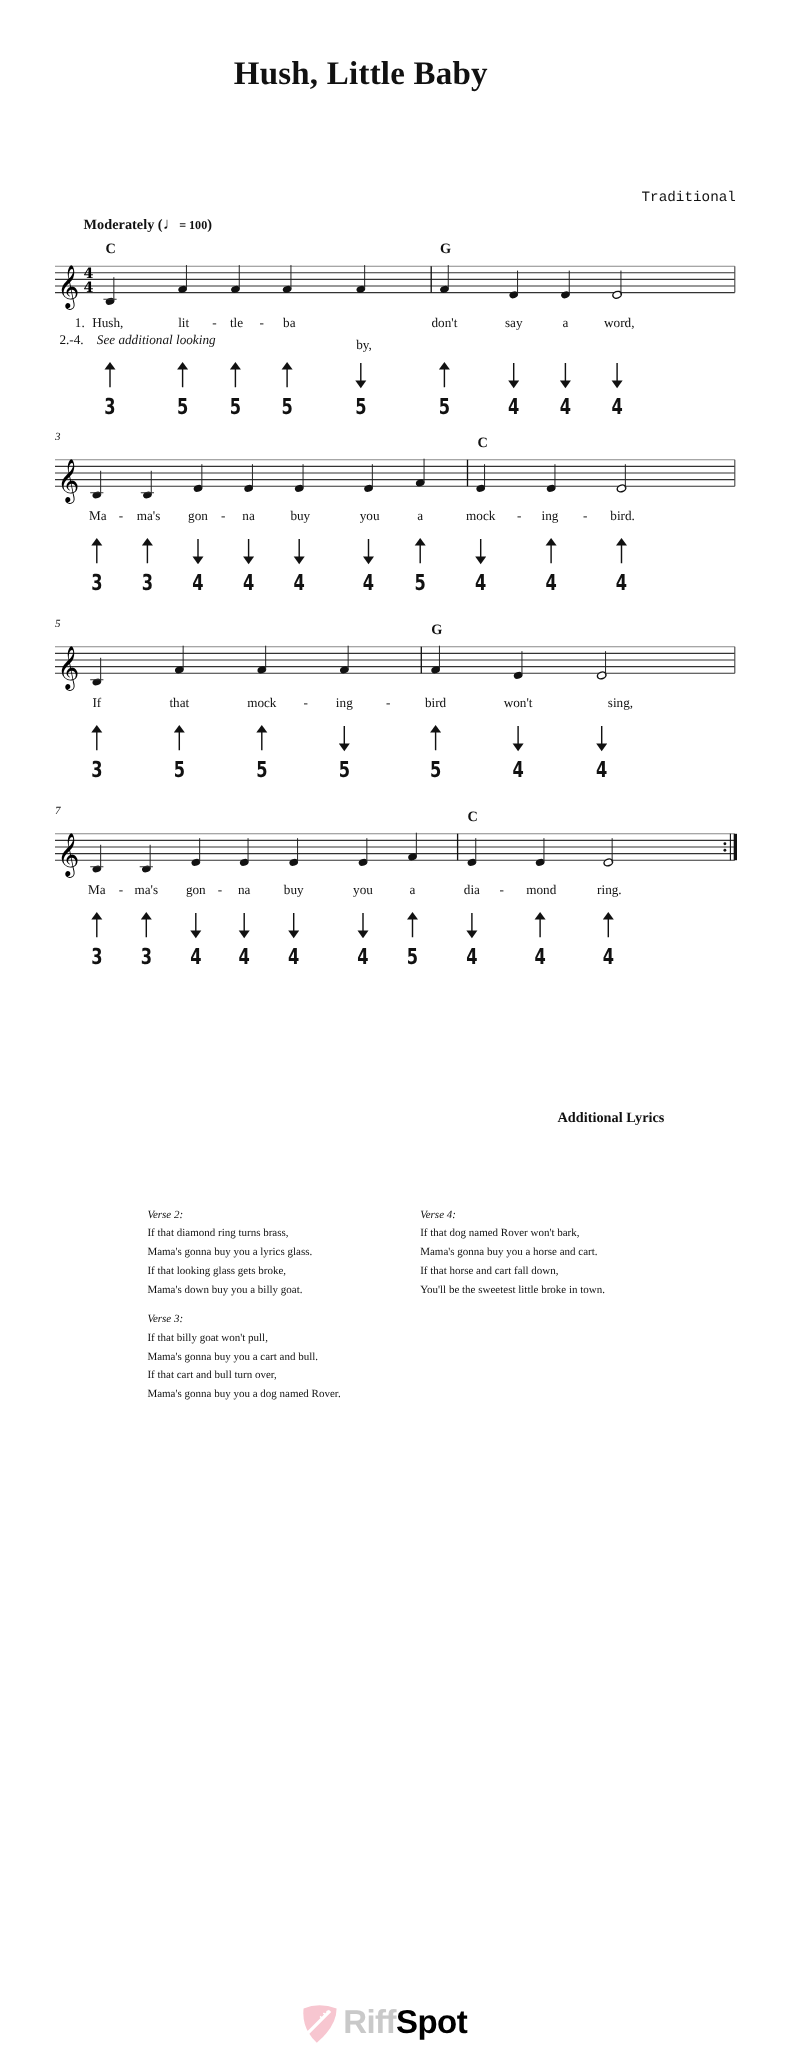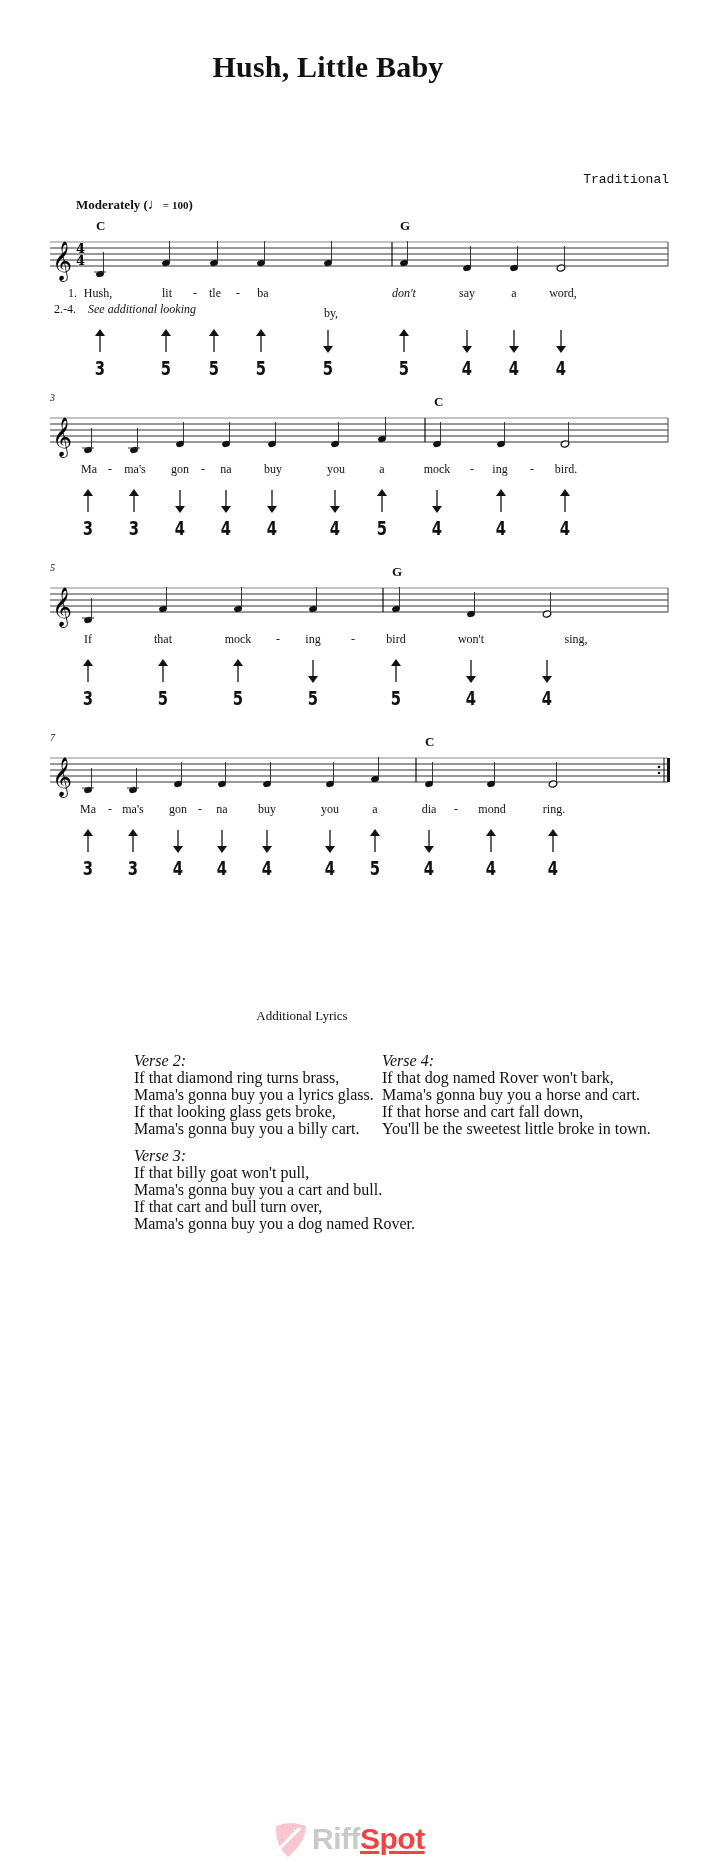--- a/index.html
+++ b/index.html
@@ -12,22 +12,22 @@
   .tempo .note { display:inline-block; font-size:15px; }
   .tempo .eq { font-weight:bold; font-size:11px; }
   .chord { font-size:13px; font-weight:bold; }
   .mnum { font-size:10px; font-style:italic; }
   .lyric { font-size:12px; transform:translateX(-50%); white-space:nowrap; }
   .hyphen { font-size:12px; transform:translateX(-50%); }
   .vnum { font-size:12px; }
   .vnote { font-size:12px; font-style:italic; }
   .harm { transform:translateX(-50%); text-align:center; width:20px; }
   .harm .num { font-family:"DejaVu Sans Condensed","DejaVu Sans", sans-serif; font-weight:bold; font-size:20px; line-height:20px; transform:scaleX(0.82); display:block; }
-  .add-title { left:0; width:604px; text-align:center; top:1008px; font-size:13px; font-weight:normal; }
-  .verse { font-size:16px; line-height:17px; }
+  .add-title { left:0; width:604px; text-align:right; top:1008px; font-size:13px; font-weight:bold; }
+  .verse { font-size:10px; line-height:17px;margin-top:44px; }
   .verse .vlabel { font-style:italic; }
   .logo { left:270px; top:1822px; width:190px; height:36px; }
   .logo-text { font-family:"Liberation Sans", sans-serif; font-weight:bold; font-size:30px; letter-spacing:-0.5px; }
 </style>
 </head>
 <body>
 
 <div class="abs title">Hush, Little Baby</div>
 <div class="abs composer">Traditional</div>
 <div class="abs tempo">
@@ -73,21 +73,21 @@
       <div class="abs vnum" style="left: 68px; top: 286px;">1.</div>
       <div class="abs vnum" style="left: 54px; top: 302px;">2.-4.</div>
       <div class="abs vnote" style="left: 88px; top: 302px;">See additional looking</div>
       <div class="abs lyric" style="left: 98px; top: 286px;">Hush,</div>
       <div class="abs hyphen" style="left: 195px; top: 286px;">-</div>
       <div class="abs lyric" style="left: 167px; top: 286px;">lit</div>
       <div class="abs lyric" style="left: 215px; top: 286px;">tle</div>
       <div class="abs hyphen" style="left: 238px; top: 286px;">-</div>
       <div class="abs lyric" style="left: 263px; top: 286px;">ba</div>
       <div class="abs lyric" style="left: 331px; top: 286px; margin-top: 20px;">by,</div>
-      <div class="abs lyric" style="left: 404px; top: 286px; font-style: italic;">don't</div>
+      <div class="abs lyric" style="left: 404px; top: 286px;">don't</div>
       <div class="abs lyric" style="left: 467px; top: 286px;">say</div>
       <div class="abs lyric" style="left: 514px; top: 286px;">a</div>
       <div class="abs lyric" style="left: 563px; top: 286px;">word,</div>
       <div class="abs harm" style="left: 100px; top: 328px;"><svg width="20" height="26" viewBox="0 0 20 26">
           <line x1="10" y1="6" x2="10" y2="24" stroke="#111" stroke-width="1.3"></line>
           <polygon points="5,8 15,8 10,1" fill="#111"></polygon>
         </svg><span class="num">3</span></div>
       <div class="abs harm" style="left: 166px; top: 328px;"><svg width="20" height="26" viewBox="0 0 20 26">
           <line x1="10" y1="6" x2="10" y2="24" stroke="#111" stroke-width="1.3"></line>
           <polygon points="5,8 15,8 10,1" fill="#111"></polygon>
@@ -240,21 +240,21 @@
       <div class="abs mnum" style="left: 50px; top: 562px;">5</div>
       <div class="abs chord" style="left: 392px; top: 564px;">G</div>
       <div class="abs lyric" style="left: 88px; top: 632px;">If</div>
       <div class="abs lyric" style="left: 163px; top: 632px;">that</div>
       <div class="abs lyric" style="left: 238px; top: 632px;">mock</div>
       <div class="abs hyphen" style="left: 278px; top: 632px;">-</div>
       <div class="abs lyric" style="left: 313px; top: 632px;">ing</div>
       <div class="abs hyphen" style="left: 353px; top: 632px;">-</div>
       <div class="abs lyric" style="left: 396px; top: 632px;">bird</div>
       <div class="abs lyric" style="left: 471px; top: 632px;">won't</div>
-      <div class="abs lyric" style="left: 576px; top: 632px;">sing,</div>
+      <div class="abs lyric" style="left: 564px; top: 632px;">sing,</div>
       <div class="abs harm" style="left: 88px; top: 658px;"><svg width="20" height="26" viewBox="0 0 20 26">
           <line x1="10" y1="6" x2="10" y2="24" stroke="#111" stroke-width="1.3"></line>
           <polygon points="5,8 15,8 10,1" fill="#111"></polygon>
         </svg><span class="num">3</span></div>
       <div class="abs harm" style="left: 163px; top: 658px;"><svg width="20" height="26" viewBox="0 0 20 26">
           <line x1="10" y1="6" x2="10" y2="24" stroke="#111" stroke-width="1.3"></line>
           <polygon points="5,8 15,8 10,1" fill="#111"></polygon>
         </svg><span class="num">5</span></div>
       <div class="abs harm" style="left: 238px; top: 658px;"><svg width="20" height="26" viewBox="0 0 20 26">
           <line x1="10" y1="6" x2="10" y2="24" stroke="#111" stroke-width="1.3"></line>
@@ -371,21 +371,21 @@
     </div>
   </div>
 
 <div class="abs add-title">Additional Lyrics</div>
 
 <div class="abs verse" style="left:134px; top:1052px;">
   <div class="vlabel">Verse 2:</div>
   <div>If that diamond ring turns brass,</div>
   <div>Mama's gonna buy you a lyrics glass.</div>
   <div>If that looking glass gets broke,</div>
-  <div>Mama's gonna buy you a billy cart.</div>
+  <div>Mama's down buy you a billy goat.</div>
 </div>
 <div class="abs verse" style="left:134px; top:1147px;">
   <div class="vlabel">Verse 3:</div>
   <div>If that billy goat won't pull,</div>
   <div>Mama's gonna buy you a cart and bull.</div>
   <div>If that cart and bull turn over,</div>
   <div>Mama's gonna buy you a dog named Rover.</div>
 </div>
 <div class="abs verse" style="left:382px; top:1052px;">
   <div class="vlabel">Verse 4:</div>
@@ -394,14 +394,14 @@
   <div>If that horse and cart fall down,</div>
   <div>You'll be the sweetest little broke in town.</div>
 </div>
 
 <div class="abs logo">
   <svg width="40" height="36" viewBox="0 0 40 36" style="position:absolute; left:0; top:0;">
     <path d="M6 4 Q20 -2 36 4 Q36 20 18 35 Q4 22 6 4 Z" fill="#f7c6d0"></path>
     <path d="M10 26 L30 6" stroke="#ffffff" stroke-width="3"></path>
     <path d="M24 8 l2 2 M27 6 l2 2 M21 11 l2 2" stroke="#ffffff" stroke-width="1.5"></path>
   </svg>
-  <span class="abs logo-text" style="left:42px; top:0px;"><span id="logo1" style="color: rgb(201, 201, 201);">Riff</span><span id="logo2" style="color: #ef4444; text-decoration: underline;">Spot</span></span>
+  <span class="abs logo-text" style="left:42px; top:0px;"><span id="logo1" style="color: rgb(201, 201, 201);">Riff</span><span id="logo2" style="color: #000000;">Spot</span></span>
 </div>
 
 </body></html>

